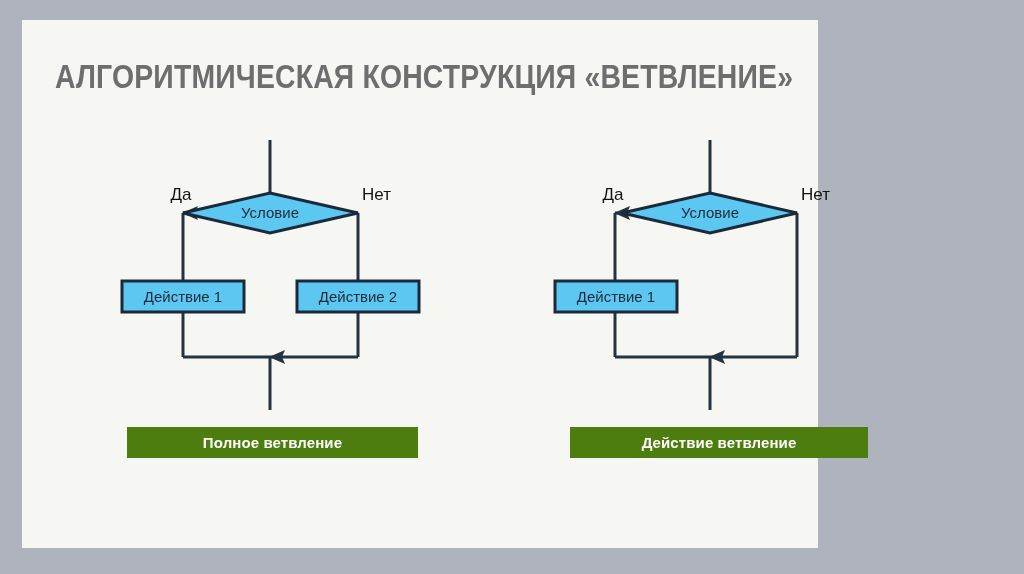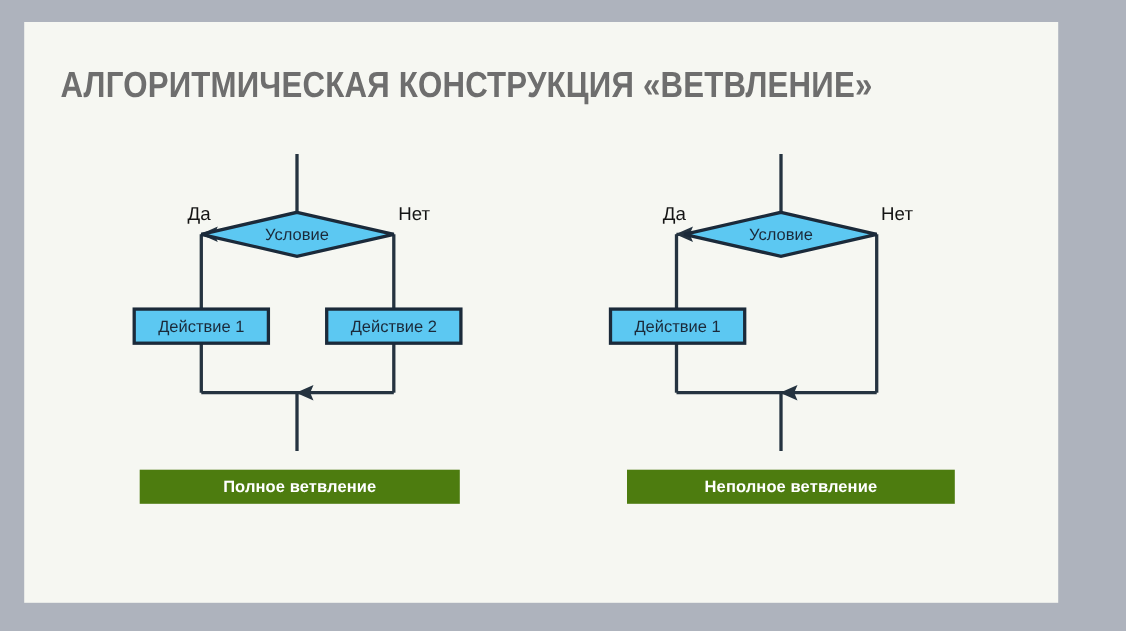--- a/index.html
+++ b/index.html
@@ -5,21 +5,21 @@
   html,body{margin:0;padding:0;}
   body{
     width:1024px;height:574px;
     background:#aeb3bd;
     font-family:"Liberation Sans", sans-serif;
     overflow:hidden;
   }
   #slide{
     position:absolute;
     left:22px;top:20px;
-    width:940px;height:528px;
+    width:796px;height:528px;
     background:#f6f7f2;
   }
   #title{
     position:absolute;
     left:33px;top:38px;
     font-size:33px;
     font-weight:bold;
     color:#6e6e6e;
     letter-spacing:0.2px;
     transform:scaleX(0.86);
@@ -119,15 +119,15 @@
     <text class="shape-label" x="688" y="198" text-anchor="middle">Условие</text>
 
     <text class="branch-label" x="591" y="180" text-anchor="middle">Да</text>
     <text class="branch-label" x="779" y="180" text-anchor="start">Нет</text>
 
     <rect x="533" y="261" width="122" height="31" fill="#5cc8f2" stroke="#1b2a3a" stroke-width="3"></rect>
     <text class="shape-label" x="594" y="282" text-anchor="middle">Действие 1</text>
   </svg>
 
   <div class="caption" id="cap-full">Полное ветвление</div>
-  <div class="caption" id="cap-partial">Неполное ветвление</div>
+  <div class="caption" id="cap-partial">Действие ветвление</div>
 
 </div>
 
 </body></html>

